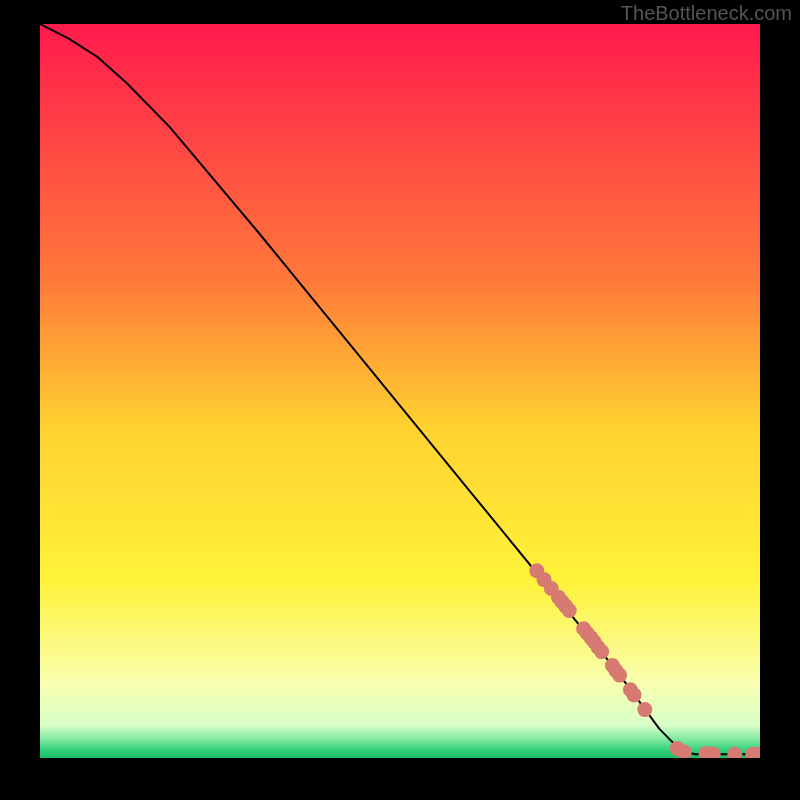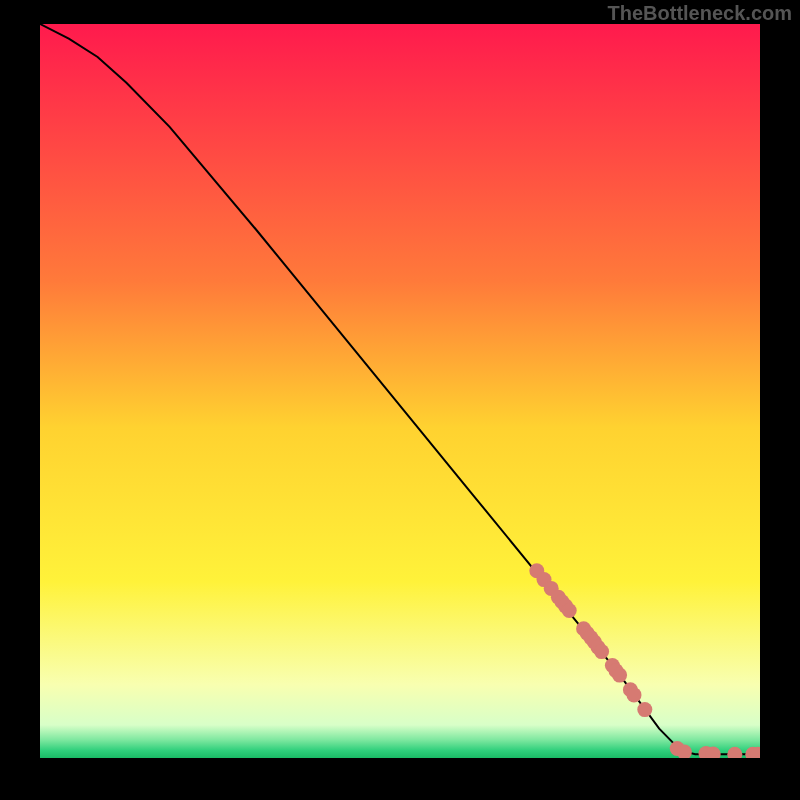--- a/index.html
+++ b/index.html
@@ -9,21 +9,21 @@
     background: #000;
     position: relative;
     font-family: Arial, sans-serif;
   }
   .watermark {
     position: absolute;
     top: 2px;
     right: 8px;
     color: #555;
     font-size: 20px;
-    font-weight: bold;
+    font-weight: normal;
     z-index: 10;
   }
   .plot-frame {
     position: absolute;
     left: 40px;
     top: 24px;
     width: 720px;
     height: 734px;
     background: #000;
   }

